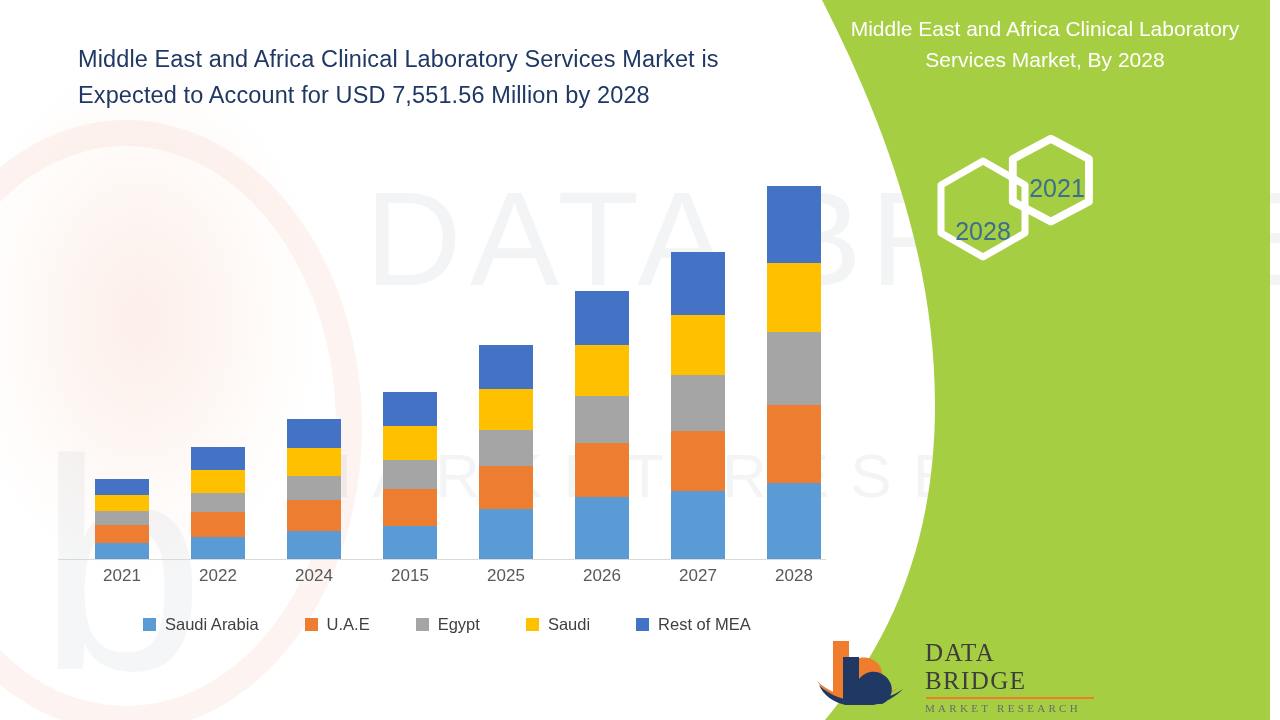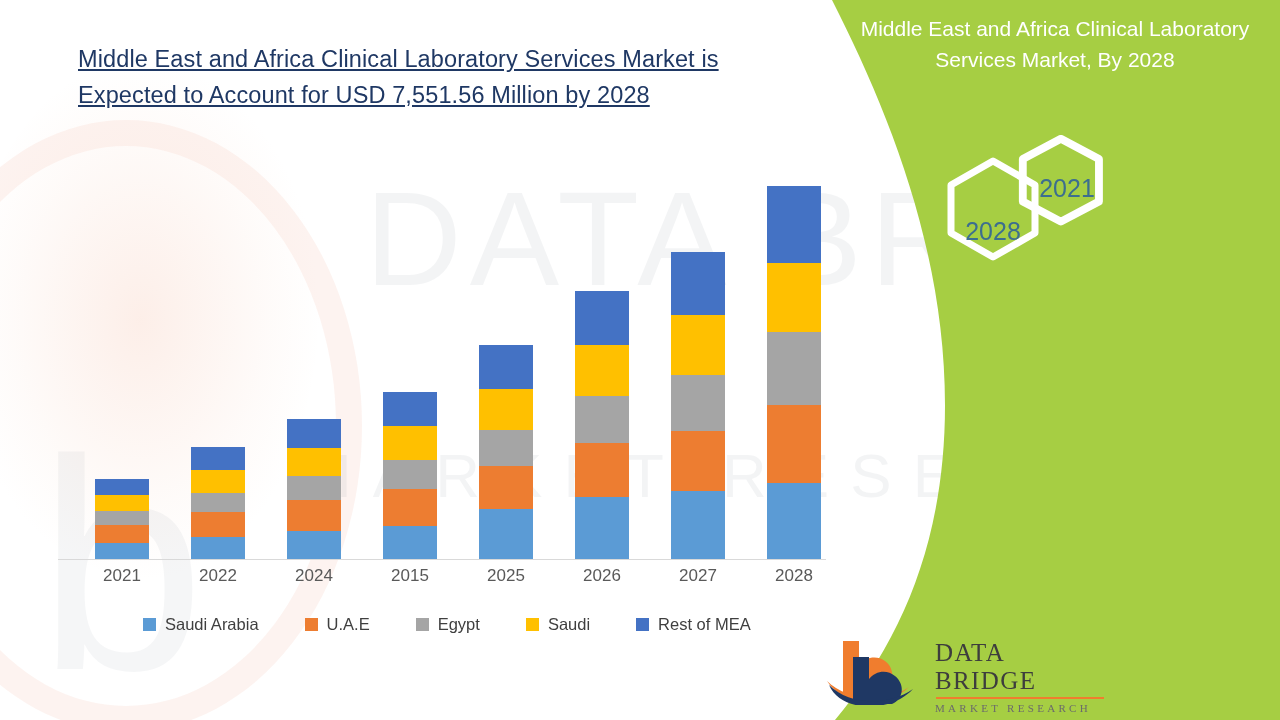--- a/index.html
+++ b/index.html
@@ -32,21 +32,20 @@
   .wm-b{
     position:absolute;left:38px;top:415px;font-size:300px;line-height:1;
     color:rgba(120,125,135,0.07);pointer-events:none;user-select:none;font-weight:400;
   }
 
   
   .headline{
     position:absolute;left:78px;top:42px;width:700px;
     color:#1f3864;font-size:23.5px;line-height:1.52;font-weight:400;
     letter-spacing:.005em;
-    text-decoration:underline;
   }
 
   
   .chart{position:absolute;left:58px;top:160px;width:768px;height:400px;}
   .plot{position:absolute;left:0;top:0;right:0;bottom:0;}
   .axis-line{position:absolute;left:0;right:0;bottom:0;height:1px;background:#d9d9d9;}
   .bar{position:absolute;bottom:1px;width:54px;display:flex;flex-direction:column;}
   .seg{width:100%;}
   .xlabels{position:absolute;left:58px;top:566px;width:768px;height:28px;}
   .xlab{
@@ -54,21 +53,21 @@
     font-size:17px;color:#595959;
   }
 
   
   .legend{position:absolute;left:103px;top:615px;display:flex;align-items:center;margin-left:40px;}
   .lg-item{display:flex;align-items:center;margin-right:46px;}
   .lg-swatch{width:13px;height:13px;margin-right:9px;flex:none;}
   .lg-text{font-size:16.5px;color:#3f3f3f;white-space:nowrap;}
 
   
-  .green-panel{position:absolute;right:0;top:0;width:470px;height:718px;}
+  .green-panel{position:absolute;right:10px;top:0;width:470px;height:718px;}
   .green-panel svg{position:absolute;left:0;top:0;}
   .panel-title{
     position:absolute;left:20px;top:14px;width:450px;text-align:center;
     color:#ffffff;font-size:21px;line-height:1.46;font-weight:400;
   }
   .hexwrap{position:absolute;left:0;top:135px;width:470px;height:165px;}
   .dbm-text{
     position:absolute;left:60px;top:310px;width:370px;text-align:center;
     color:#3c6e8f;font-size:21.5px;line-height:1.5;letter-spacing:.01em;
   }

